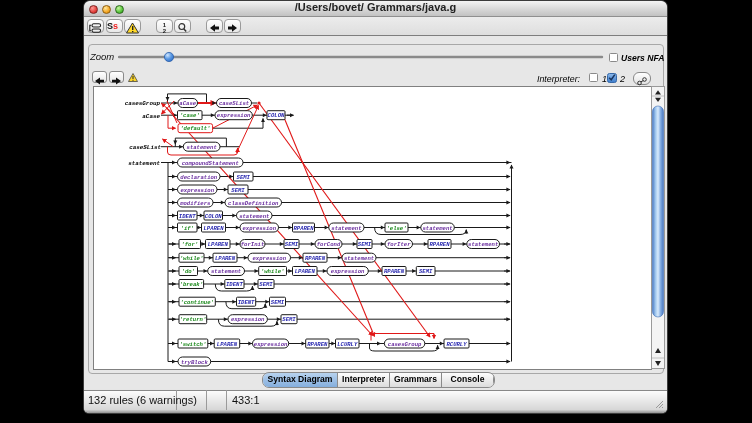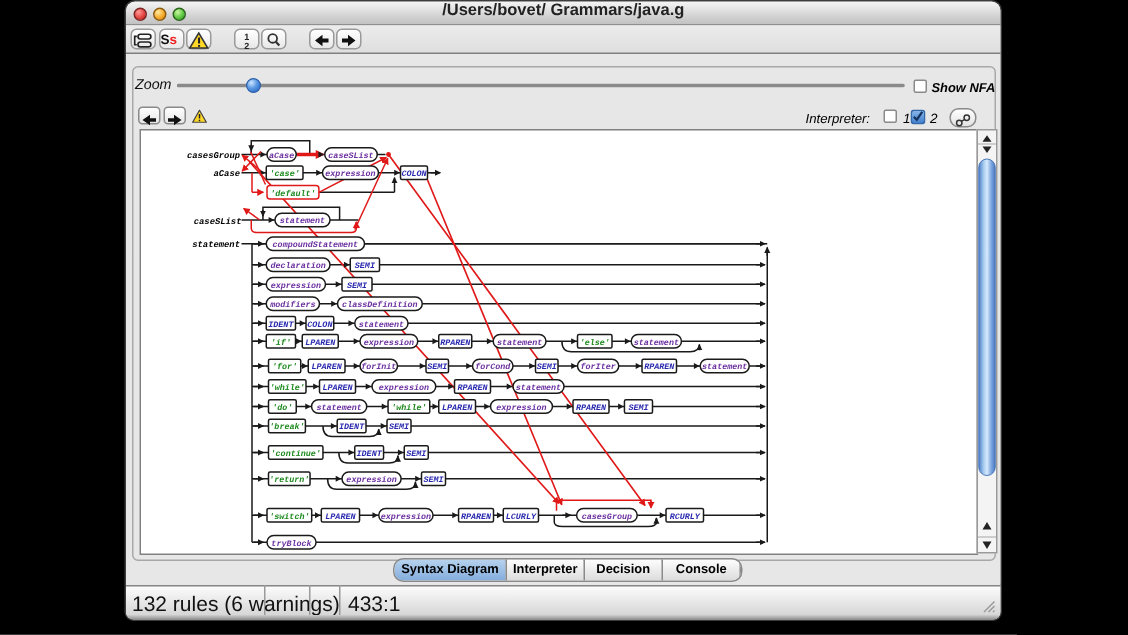--- a/index.html
+++ b/index.html
@@ -12,21 +12,21 @@
 #panel{left:4px;top:8px;width:574px;height:328px;border:1px solid #a8a8a8;border-radius:4px;}
 .lbl{font-size:9.5px;color:#111;white-space:nowrap;}
 .blbl{font-size:9px;font-weight:bold;color:#111;white-space:nowrap;}
 .cb{width:9px;height:9px;background:#fff;border:1px solid #8a8a8a;border-radius:1.5px;box-sizing:border-box;}
 #canvas{left:9px;top:50px;width:557px;height:282px;background:#fff;border:1px solid #808080;box-sizing:content-box;}
 #vsb{left:567px;top:50px;width:14px;height:283px;background:#f4f4f4;border:1px solid #9a9a9a;border-left:1px solid #9a9a9a;box-sizing:border-box;}
 #tabs{left:178px;top:371px;height:14px;border:1px solid #8a8a8a;border-radius:7px;overflow:hidden;display:flex;}
 .tab{font-size:8.6px;font-weight:600;color:#000;text-align:center;line-height:13px;background:linear-gradient(#fdfdfd,#dcdcdc);border-right:1px solid #8a8a8a;}
 #statusbar{left:0;top:389px;width:100%;height:20px;background:linear-gradient(#fcfcfc,#d6d6d6);border-top:1px solid #888;box-sizing:border-box;}
 .scell{height:20px;border-right:1px solid #9a9a9a;box-sizing:border-box;}
-.stext{font-size:14px;color:#111;top:4px;white-space:nowrap;}
+.stext{font-size:11px;color:#111;top:4px;white-space:nowrap;}
 </style></head><body>
 <div id="win">
 <div class="abs" id="titlebar"></div>
 <div class="abs light" style="left:5px;background:radial-gradient(circle at 35% 30%,#ff9a96,#e2403c 60%,#b01e1c);border:0.5px solid #7e2422;"></div>
 <div class="abs light" style="left:18px;background:radial-gradient(circle at 35% 30%,#ffe9a0,#f5a623 60%,#c67e12);border:0.5px solid #8e5d11;"></div>
 <div class="abs light" style="left:31px;background:radial-gradient(circle at 35% 30%,#c8f7a0,#57c43b 60%,#2e8f1d);border:0.5px solid #2c661c;"></div>
 <div class="abs" id="titletext">/Users/bovet/ Grammars/java.g</div>
 <div class="abs" id="toolbar"></div>
 <div class="abs tbtn" style="left:3px;top:18px;"><svg width="15" height="12" viewBox="0 0 15 12">
         <path d="M3.2,3.2 L1.8,3.2 L1.8,8.8 L3.2,8.8" fill="none" stroke="#222" stroke-width="1.1"></path>
@@ -63,21 +63,21 @@
         <circle cx="51" cy="6" r="4.6" fill="url(#kg)" stroke="#2d5fa8" stroke-width="0.8"></circle>
         <defs>
           <radialGradient id="kg" cx="0.35" cy="0.3" r="0.8">
             <stop offset="0" stop-color="#cfe6ff"></stop>
             <stop offset="0.5" stop-color="#5c9ae4"></stop>
             <stop offset="1" stop-color="#2a6ac4"></stop>
           </radialGradient>
         </defs>
       </svg>
 <div class="abs cb" style="left:525px;top:17px;"></div>
-<div class="abs" style="left:537px;top:17px;font-size:8.6px;font-weight:bold;white-space:nowrap;">Show NFA</div>
+<div class="abs" style="left:537px;top:17px;font-size:8.6px;font-weight:bold;white-space:nowrap;">Users NFA</div>
 <div class="abs" style="left:8px;top:35px;width:15px;height:12px;border:1px solid #8a8a8a;border-radius:3px;background:linear-gradient(#fff,#e6e6e6);box-sizing:border-box;text-align:center;"><svg width="13" height="10" viewBox="0 0 13 10">
           <path d="M2,5 L7,1.5 L7,3.8 L11,3.8 L11,6.2 L7,6.2 L7,8.5 Z" fill="#111"></path>
         </svg></div>
 <div class="abs" style="left:25px;top:35px;width:15px;height:12px;border:1px solid #8a8a8a;border-radius:3px;background:linear-gradient(#fff,#e6e6e6);box-sizing:border-box;text-align:center;"><svg width="13" height="10" viewBox="0 0 13 10">
           <path d="M11,5 L6,1.5 L6,3.8 L2,3.8 L2,6.2 L6,6.2 L6,8.5 Z" fill="#111"></path>
         </svg></div>
 <svg class="abs" style="left:44px;top:37px;" width="10" height="9" viewBox="0 0 10 9">
         <path d="M5,0.5 L9.5,8.5 L0.5,8.5 Z" fill="#ffd828" stroke="#444" stroke-width="0.8"></path>
         <rect x="4.5" y="3" width="1" height="3" fill="#222"></rect>
         <rect x="4.5" y="6.8" width="1" height="1" fill="#222"></rect>
@@ -390,21 +390,21 @@
           </defs>
 <line x1="0" y1="271" x2="12" y2="271" stroke="#c0c0c0"></line>
 <path d="M6,261 L9,266 L3,266 Z" fill="#222"></path>
           <path d="M6,279 L9,274 L3,274 Z" fill="#222"></path>
 </svg>
 </div>
 </div>
 <div class="abs" id="tabs">
 <div class="tab" style="width:74px;background:linear-gradient(#b7d2ee,#84aedd);text-align:center;">Syntax Diagram</div>
 <div class="tab" style="width:51px;">Interpreter</div>
-<div class="tab" style="width:51px;">Decision</div>
+<div class="tab" style="width:51px;">Grammars</div>
 <div class="tab" style="width:51px;">Console</div>
 </div>
 <div class="abs" id="statusbar"></div>
 <div class="abs scell" style="left:0;top:389px;width:93px;">
       <div class="abs stext" style="left:4px;">132 rules (6 warnings)</div>
     </div>
 <div class="abs scell" style="left:93px;top:389px;width:30px;">
       <div class="abs stext" style="left:7px;margin-left:48px;">433:1</div>
     </div>
 <div class="abs scell" style="left:123px;top:389px;width:20px;"></div>

